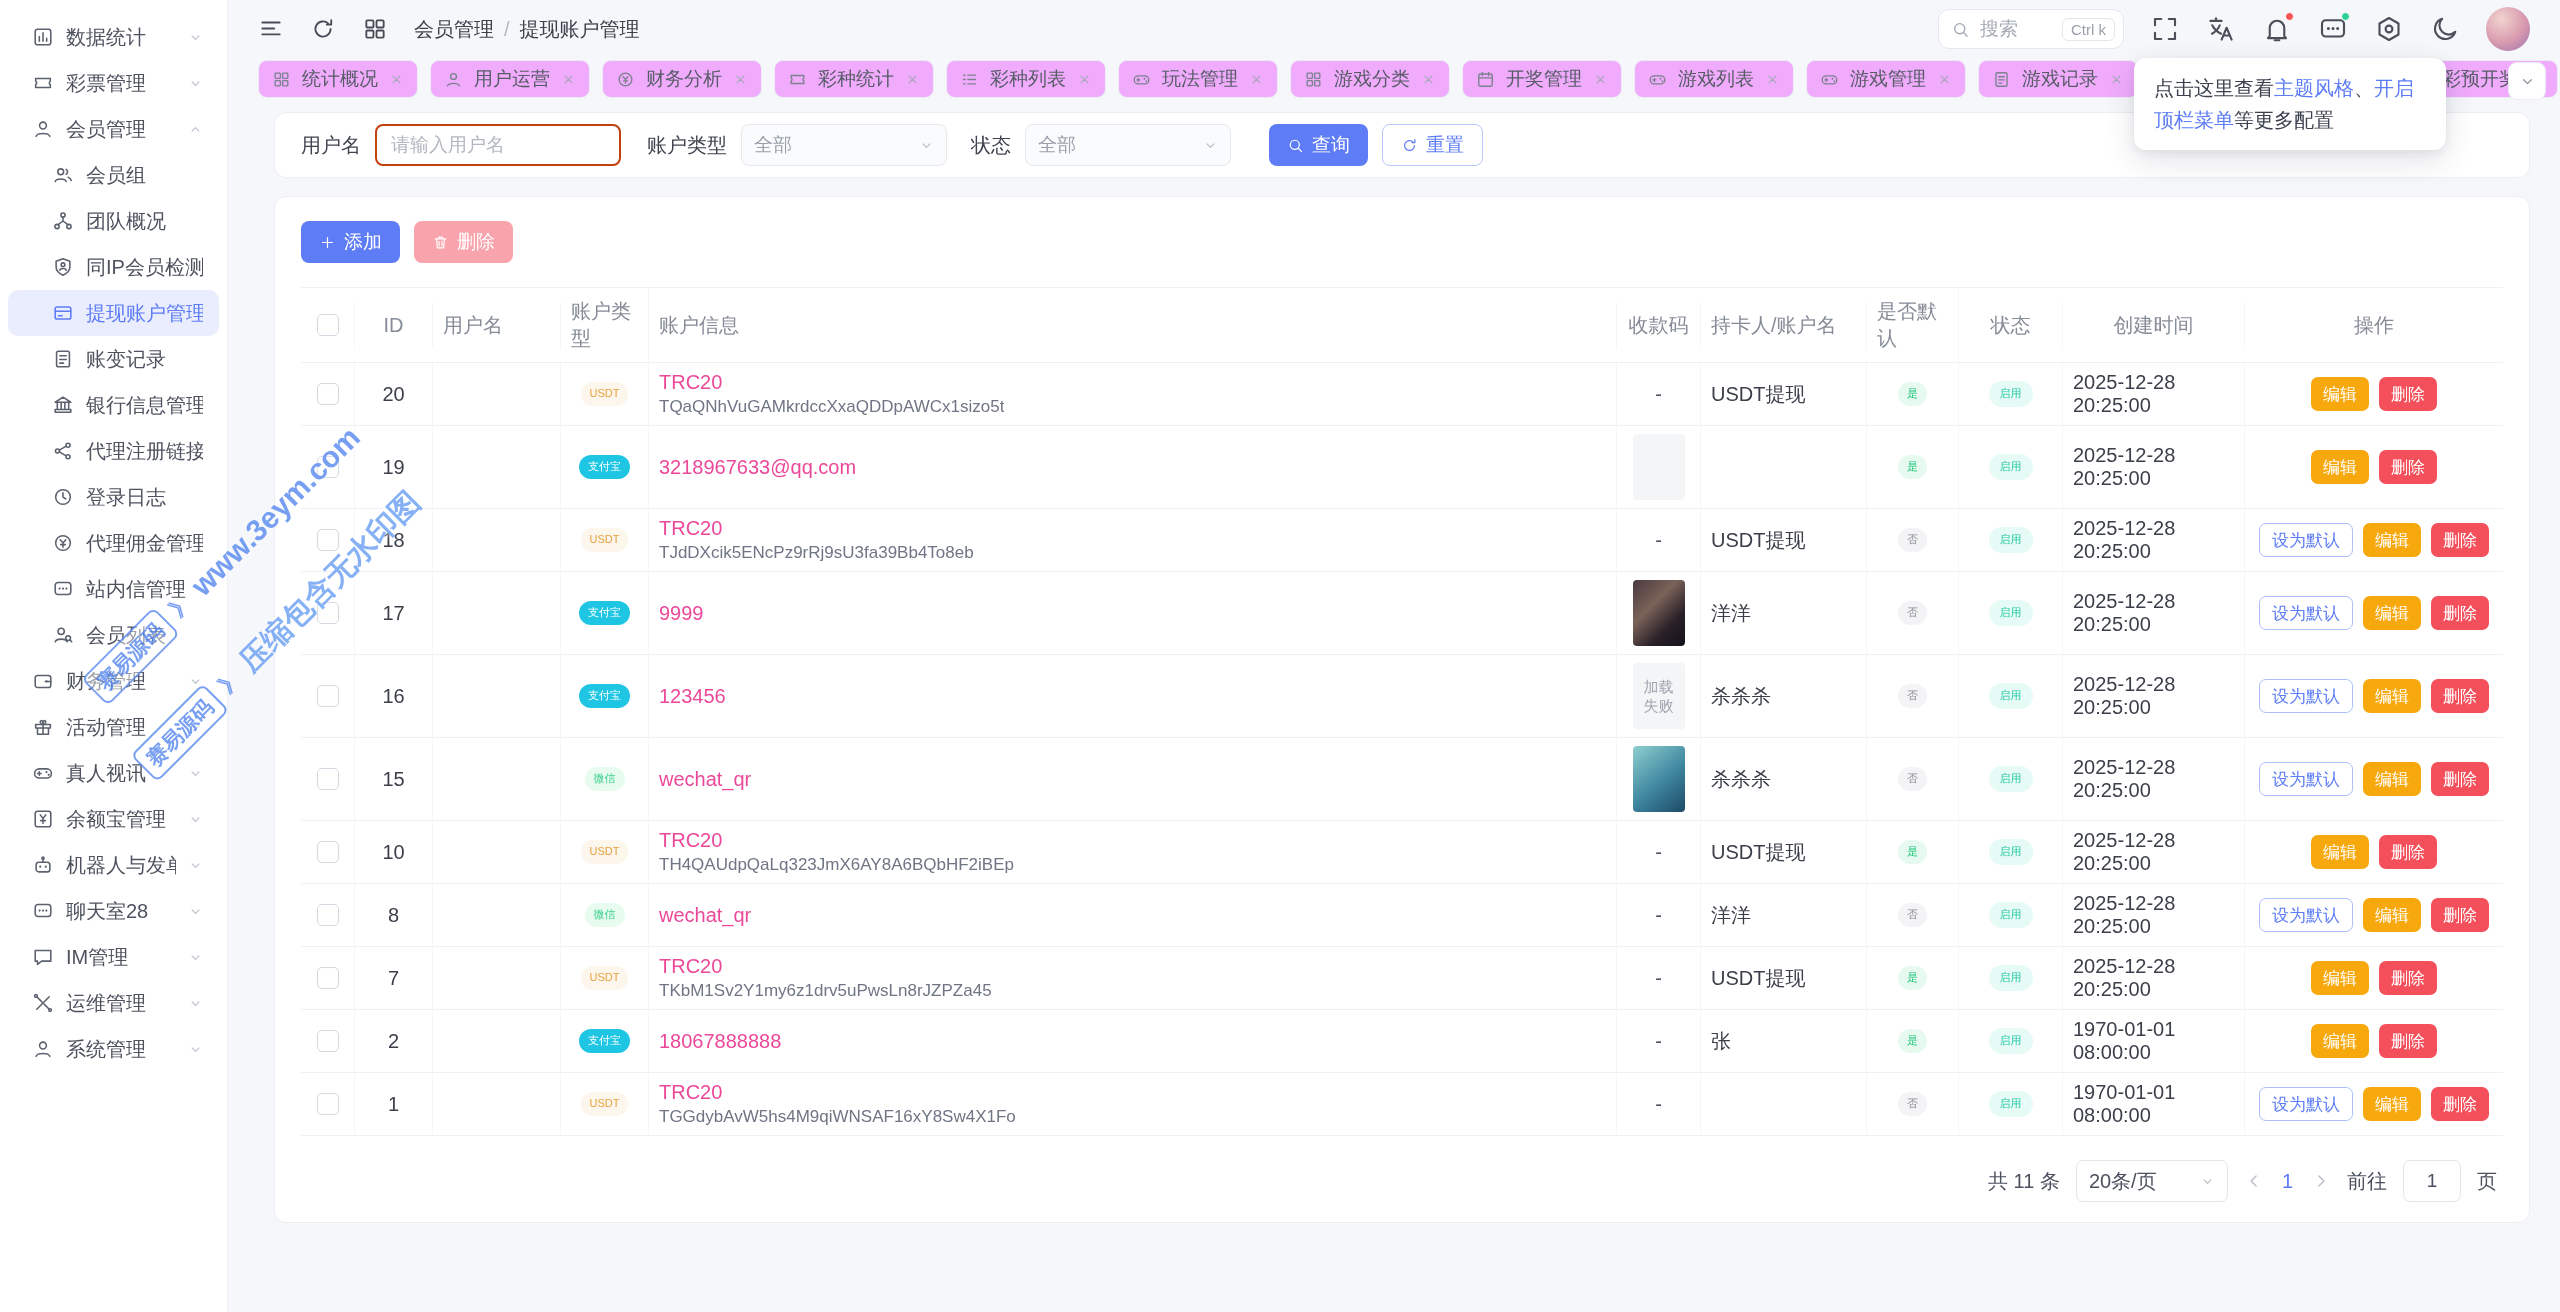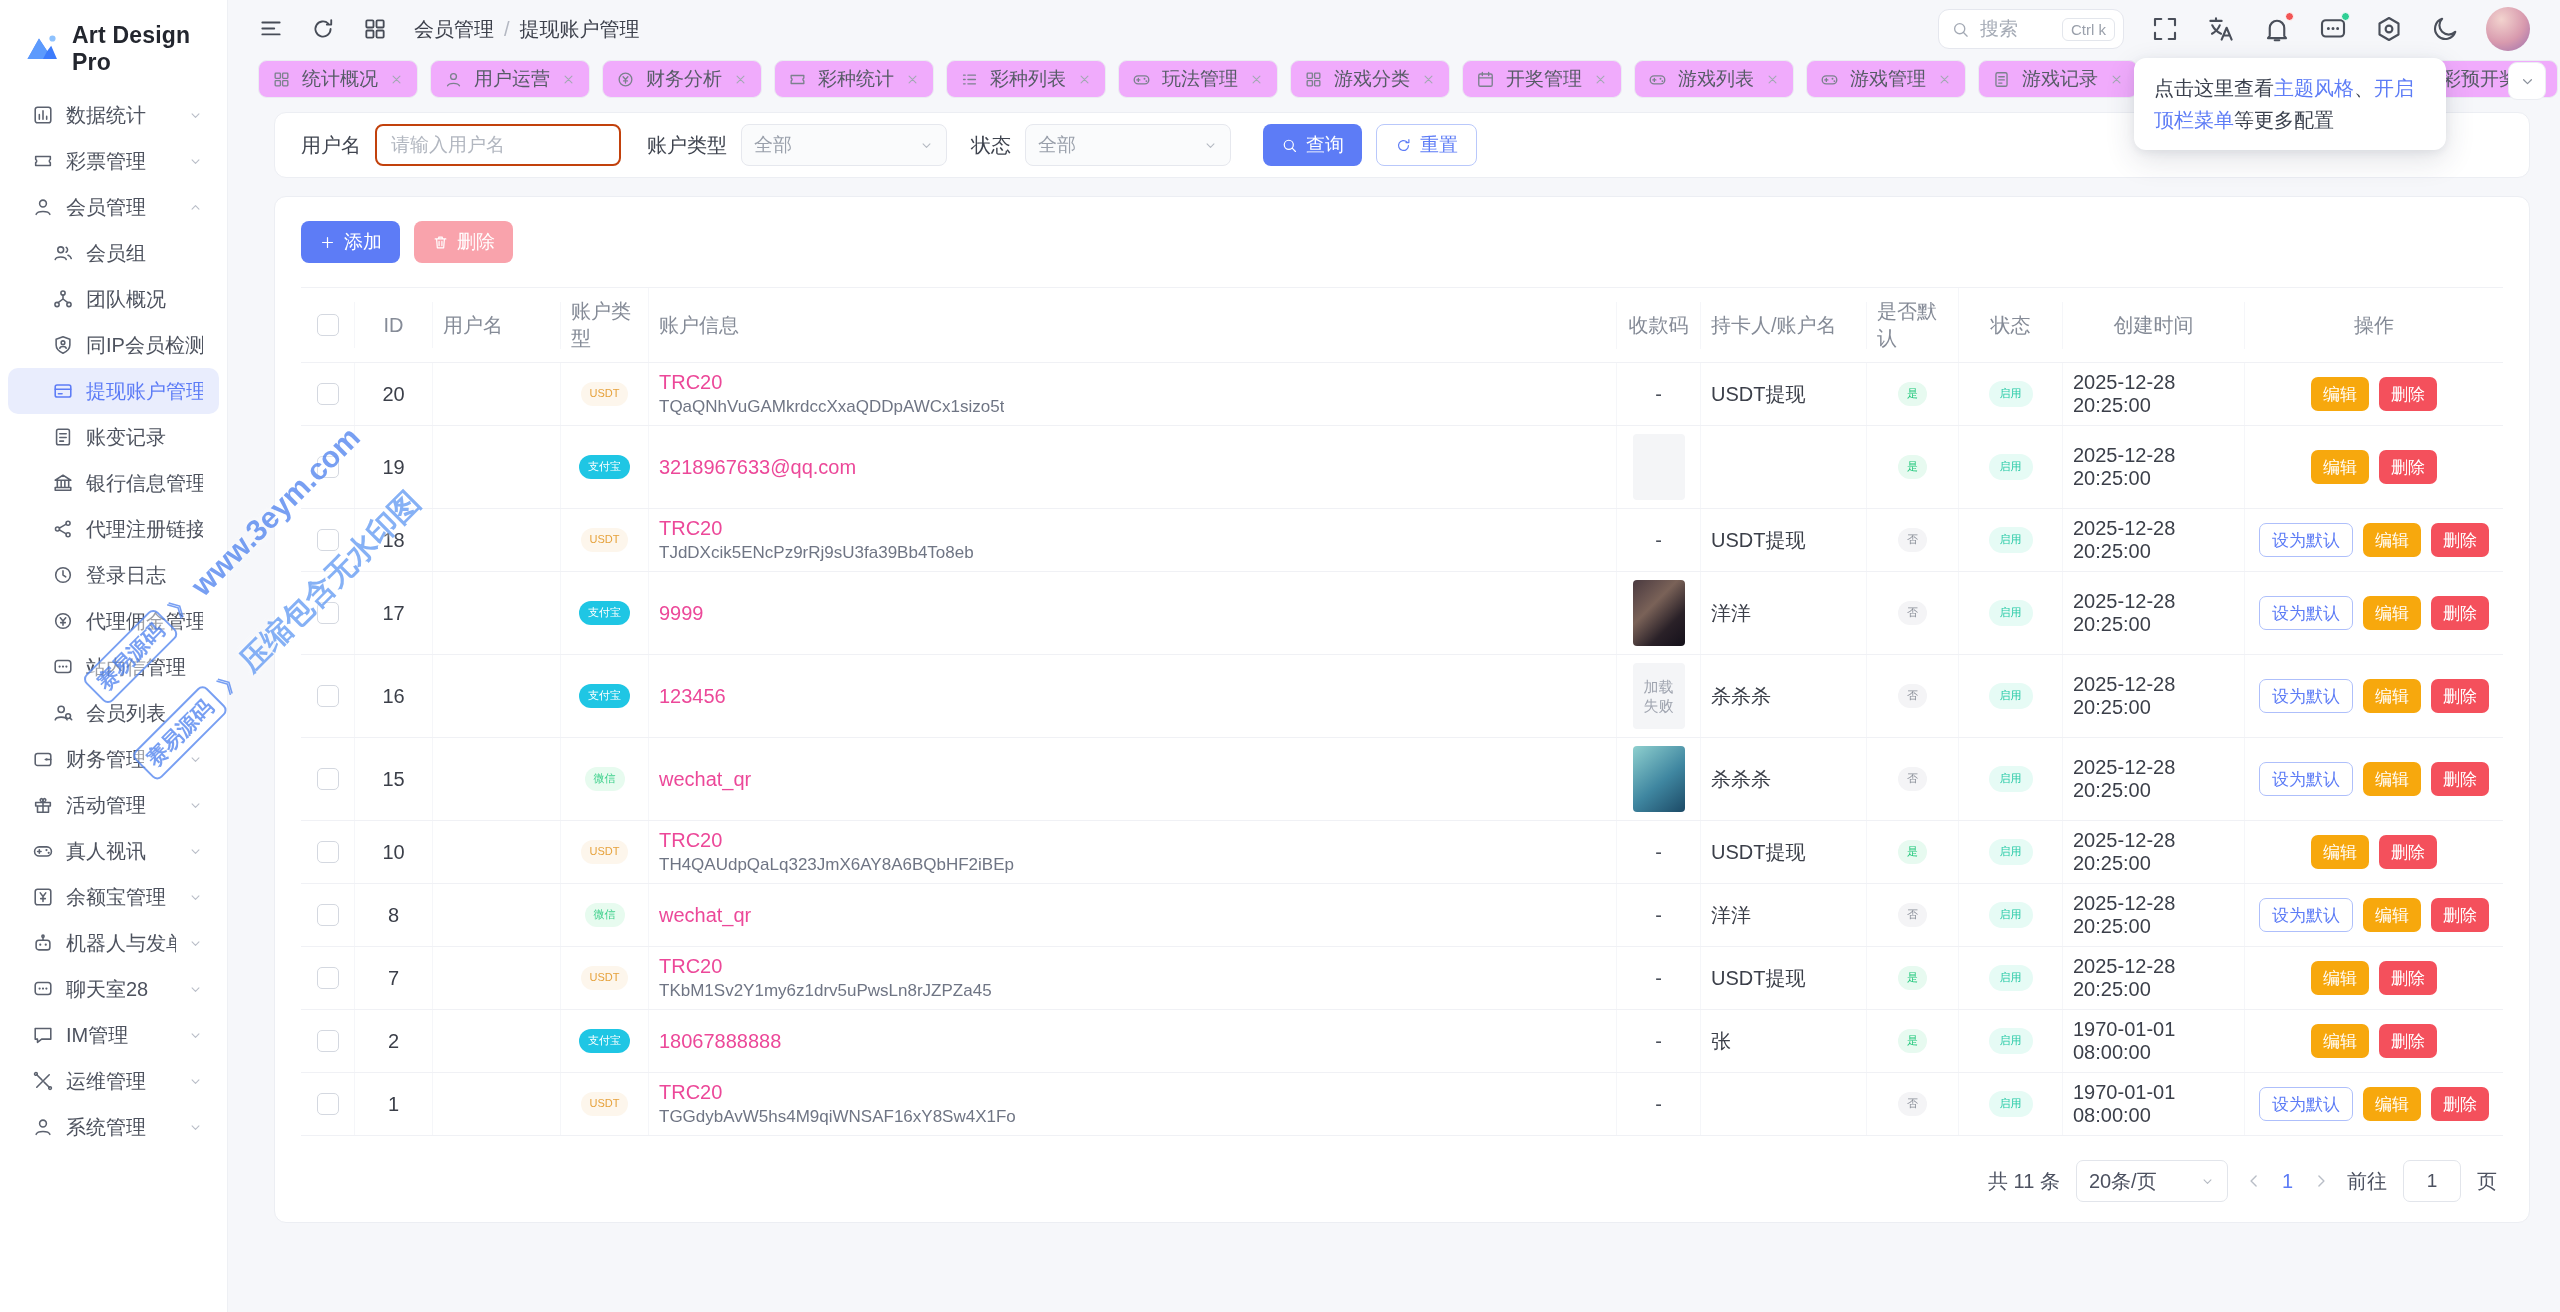--- a/index.html
+++ b/index.html
@@ -106,30 +106,20 @@
   .wm-arrow{color:#5b8bf0;font-weight:700;font-size:22px}
   .wm-txt{font-size:30px;font-weight:700;color:#5b8bf0;text-shadow:0 0 5px rgba(255,255,255,.9)}
   .wm2 .wm-txt{color:#6ca0f4}
 </style>
 </head>
 <body>
 
 <div class="app">
 
   <aside class="sidebar">
-    <div class="logo-row">
-      <span class="logo-ic">
-        <svg viewBox="0 0 36 36" style="fill:none;stroke:none">
-          <path d="M3.5 29L15 8.5l8.2 12.6 4-5.4L33 29z" fill="#3D7BFB"></path>
-          <path d="M15 8.5l8.2 12.6L19 29H3.5z" fill="#62A0FD" opacity=".85"></path>
-          <circle cx="28.5" cy="8.5" r="3.1" fill="#8EC2FE"></circle>
-        </svg>
-      </span>
-      <span class="logo-txt">Art Design Pro</span>
-    </div>
     <nav id="sidebar-menu">
         <div class="s-item">
           <span class="icon s-ic">
             <svg viewBox="0 0 24 24">
               <rect x="3.5" y="3.5" width="17" height="17" rx="2.5"></rect>
               <path d="M8 16.5v-5M12 16.5V7.5M16 16.5v-3"></path>
             </svg>
           </span>
           <span class="s-label">数据统计</span>
           <span class="icon chev">
@@ -711,21 +701,21 @@
         </div>
         <span class="f-label">状态</span>
         <div class="f-select">
           <span class="flex1">全部</span>
           <span class="icon">
               <svg viewBox="0 0 24 24">
                 <path d="M6.5 9.5l5.5 5.5 5.5-5.5"></path>
               </svg>
             </span>
         </div>
-        <button class="btn btn-primary" style="margin-left:8px">
+        <button class="btn btn-primary" style="margin-left:14px">
           <span class="icon">
               <svg viewBox="0 0 24 24">
                 <circle cx="11" cy="11" r="6.4"></circle>
                 <path d="M15.8 15.8l4.6 4.6"></path>
               </svg>
             </span>
           <span>查询</span>
         </button>
         <button class="btn btn-ghost">
           <span class="icon">

